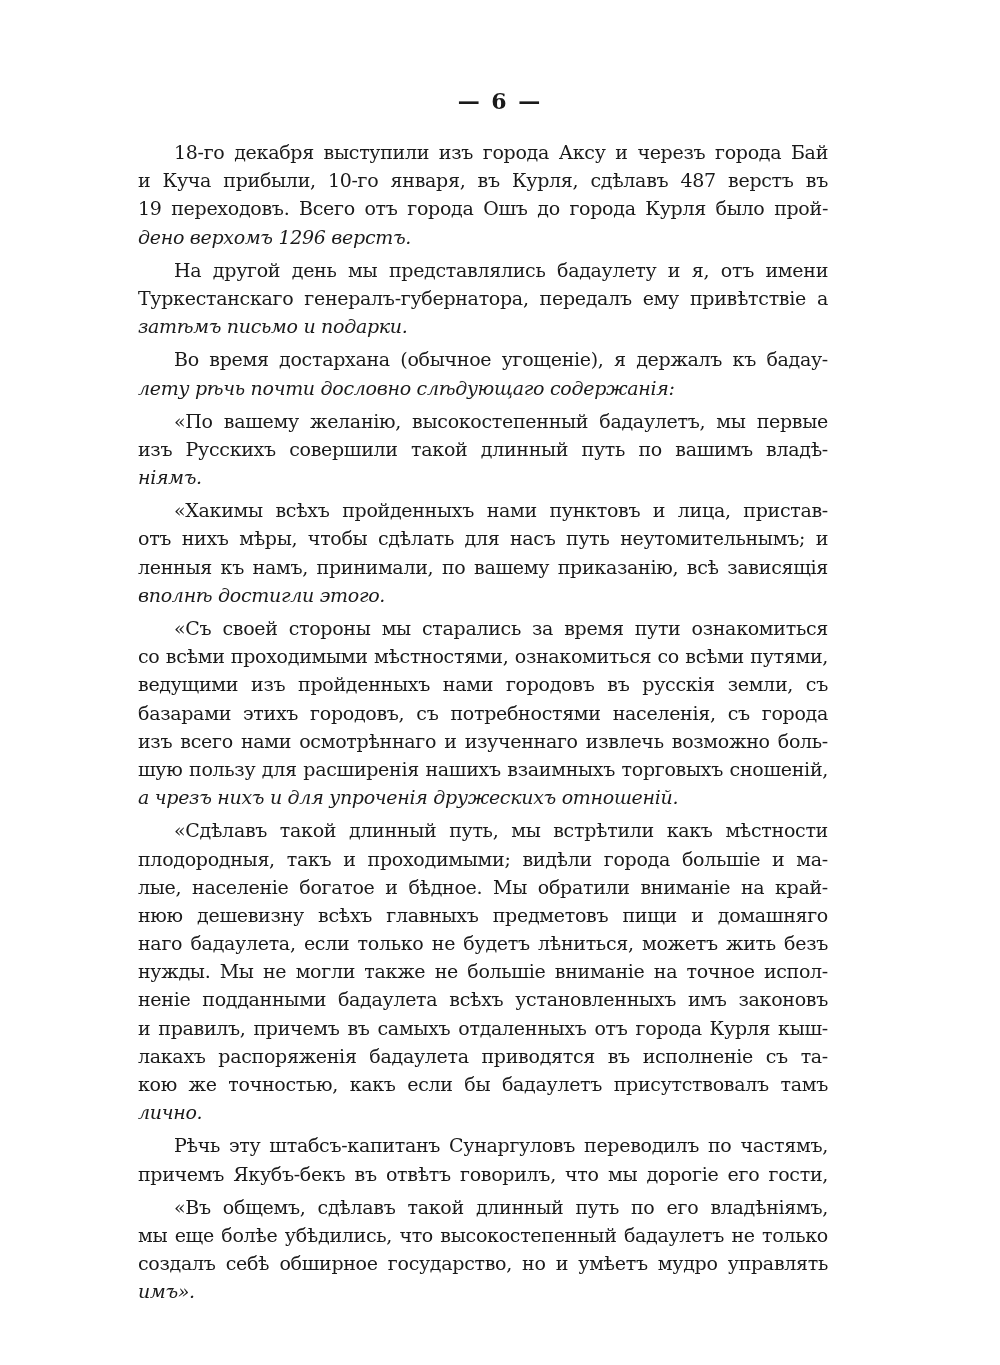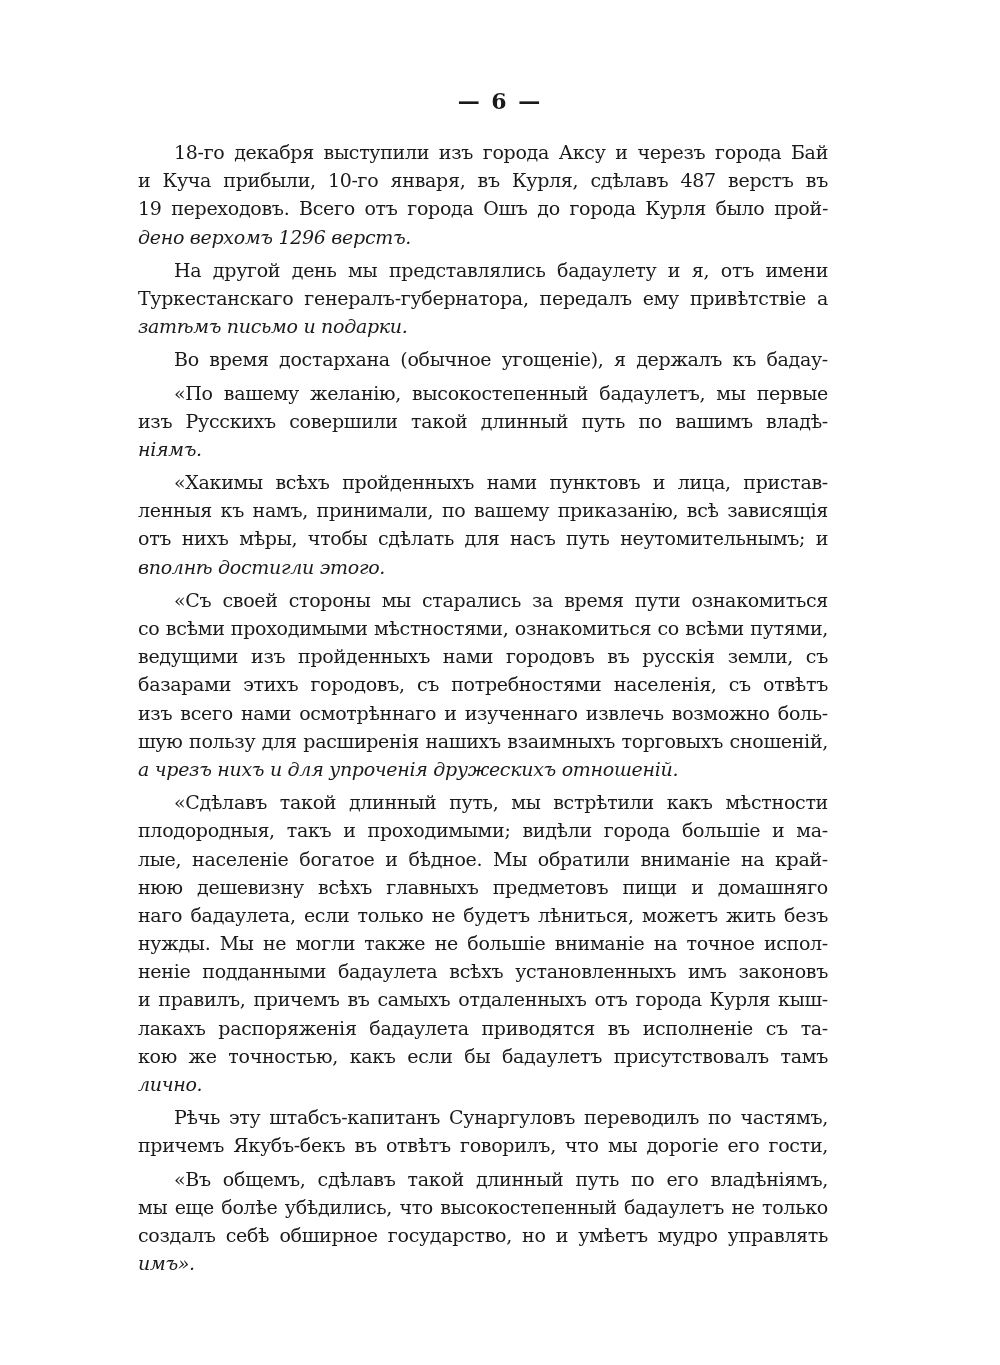--- a/index.html
+++ b/index.html
@@ -34,37 +34,38 @@
       <div class="line">19 переходовъ. Всего отъ города Ошъ до города Курля было прой-</div>
       <div class="line last">дено верхомъ 1296 верстъ.</div>
     </div>
     <div class="para">
       <div class="line indent">На другой день мы представлялись бадаулету и я, отъ имени</div>
       <div class="line">Туркестанскаго генералъ-губернатора, передалъ ему привѣтствіе а</div>
       <div class="line last">затѣмъ письмо и подарки.</div>
     </div>
     <div class="para">
       <div class="line indent">Во время достархана (обычное угощеніе), я держалъ къ бадау-</div>
+      <div class="line last">лету рѣчь почти дословно слѣдующаго содержанія:</div>
     </div>
     <div class="para">
       <div class="line indent">«По вашему желанію, высокостепенный бадаулетъ, мы первые</div>
       <div class="line">изъ Русскихъ совершили такой длинный путь по вашимъ владѣ-</div>
       <div class="line last">ніямъ.</div>
     </div>
     <div class="para">
       <div class="line indent">«Хакимы всѣхъ пройденныхъ нами пунктовъ и лица, пристав-</div>
+      <div class="line">отъ нихъ мѣры, чтобы сдѣлать для насъ путь неутомительнымъ; и</div>
       <div class="line">ленныя къ намъ, принимали, по вашему приказанію, всѣ зависящія</div>
-      <div class="line">отъ нихъ мѣры, чтобы сдѣлать для насъ путь неутомительнымъ; и</div>
       <div class="line last">вполнѣ достигли этого.</div>
     </div>
     <div class="para">
       <div class="line indent">«Съ своей стороны мы старались за время пути ознакомиться</div>
       <div class="line">со всѣми проходимыми мѣстностями, ознакомиться со всѣми путями,</div>
       <div class="line">ведущими изъ пройденныхъ нами городовъ въ русскія земли, съ</div>
-      <div class="line">базарами этихъ городовъ, съ потребностями населенія, съ отвѣтъ</div>
+      <div class="line">базарами этихъ городовъ, съ потребностями населенія, съ города</div>
       <div class="line">изъ всего нами осмотрѣннаго и изученнаго извлечь возможно боль-</div>
       <div class="line">шую пользу для расширенія нашихъ взаимныхъ торговыхъ сношеній,</div>
       <div class="line last">а чрезъ нихъ и для упроченія дружескихъ отношеній.</div>
     </div>
     <div class="para">
       <div class="line indent">«Сдѣлавъ такой длинный путь, мы встрѣтили какъ мѣстности</div>
       <div class="line">плодородныя, такъ и проходимыми; видѣли города большіе и ма-</div>
       <div class="line">лые, населеніе богатое и бѣдное. Мы обратили вниманіе на край-</div>
       <div class="line">нюю дешевизну всѣхъ главныхъ предметовъ пищи и домашняго</div>
       <div class="line">наго бадаулета, если только не будетъ лѣниться, можетъ жить безъ</div>

